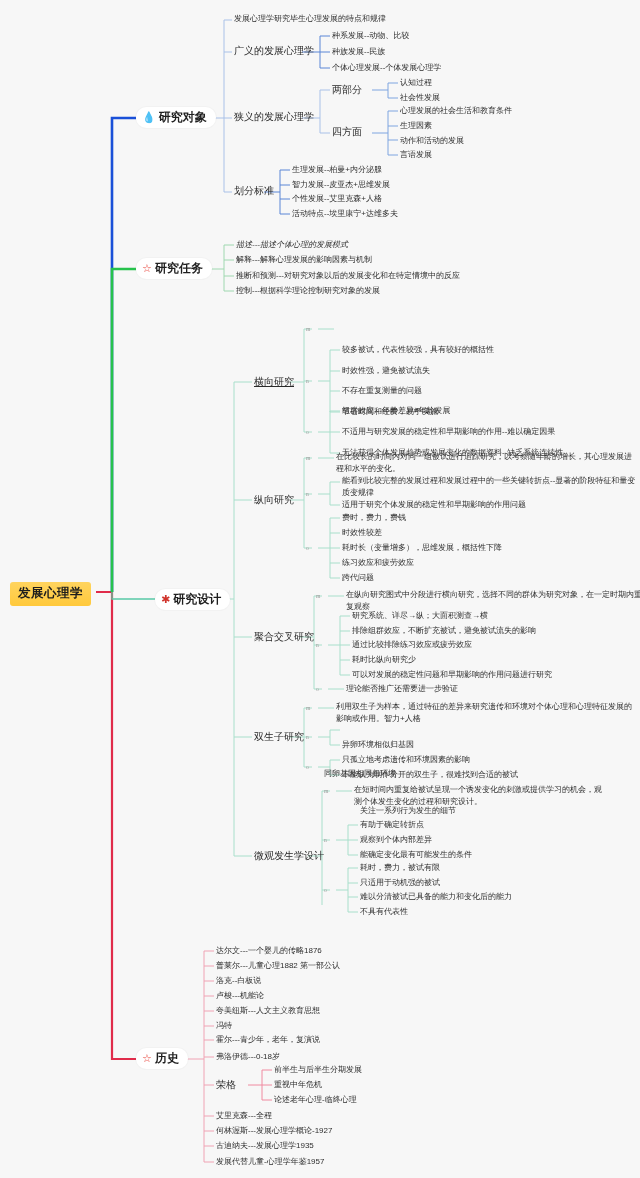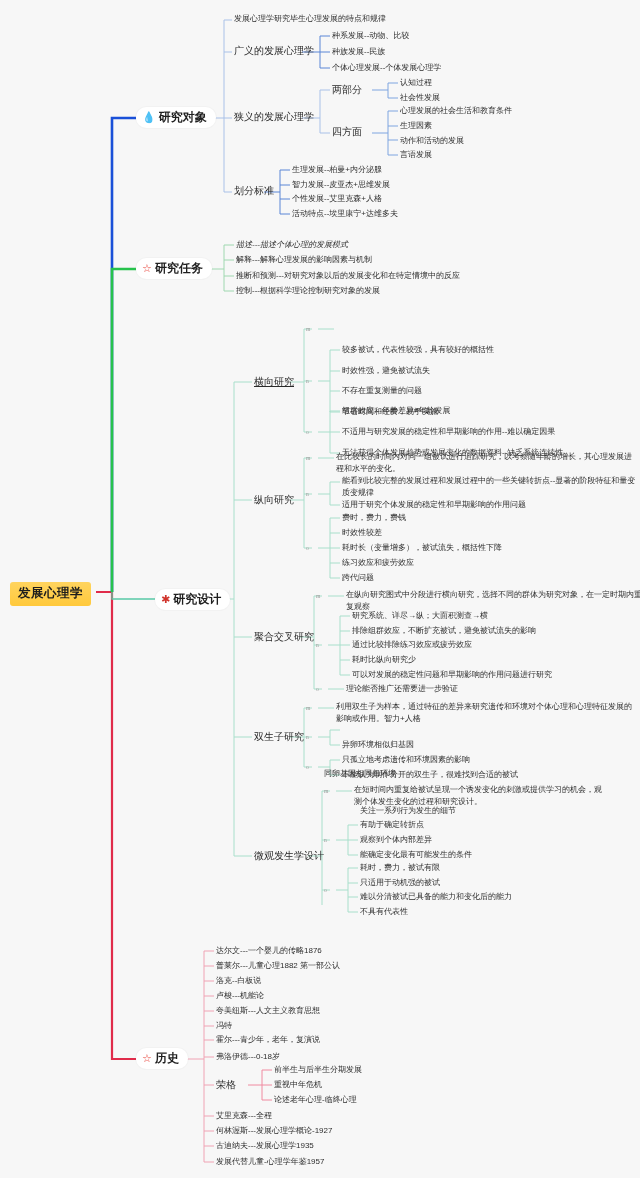--- a/index.html
+++ b/index.html
@@ -335,21 +335,21 @@
 
   <div class="node l2" style="left:254px; top:494px;">纵向研究</div>
   <div class="node mark" style="left:306px; top:455px;">m</div>
   <div class="node leaf leaf-wrap" style="left:336px; top:451px;">在比较长的时间内对同一组被试进行追踪研究，以考察随年龄的增长，其心理发展进程和水平的变化。</div>
   <div class="node mark" style="left:306px; top:491px;">n</div>
   <div class="node leaf leaf-wrap" style="left:342px; top:475px;">能看到比较完整的发展过程和发展过程中的一些关键转折点--显著的阶段特征和量变质变规律</div>
   <div class="node leaf" style="left:342px; top:500px;">适用于研究个体发展的稳定性和早期影响的作用问题</div>
   <div class="node mark" style="left:306px; top:545px;">o</div>
   <div class="node leaf" style="left:342px; top:513px;">费时，费力，费钱</div>
   <div class="node leaf" style="left:342px; top:528px;">时效性较差</div>
-  <div class="node leaf" style="left:342px; top:543px;">耗时长（变量增多），被试流失，概括性下降</div>
+  <div class="node leaf" style="left:342px; top:543px;">耗时长（变量增多），思维发展，概括性下降</div>
   <div class="node leaf" style="left:342px; top:558px;">练习效应和疲劳效应</div>
   <div class="node leaf" style="left:342px; top:573px;">跨代问题</div>
 
   <div class="node l2" style="left:254px; top:631px;">聚合交叉研究</div>
   <div class="node mark" style="left:316px; top:593px;">m</div>
   <div class="node leaf leaf-wrap" style="left:346px; top:589px;">在纵向研究图式中分段进行横向研究，选择不同的群体为研究对象，在一定时期内重复观察</div>
   <div class="node mark" style="left:316px; top:642px;">n</div>
   <div class="node leaf" style="left:352px; top:611px;">研究系统、详尽→纵；大面积测查→横</div>
   <div class="node leaf" style="left:352px; top:626px;">排除组群效应，不断扩充被试，避免被试流失的影响</div>
   <div class="node leaf" style="left:352px; top:640px;">通过比较排除练习效应或疲劳效应</div>

